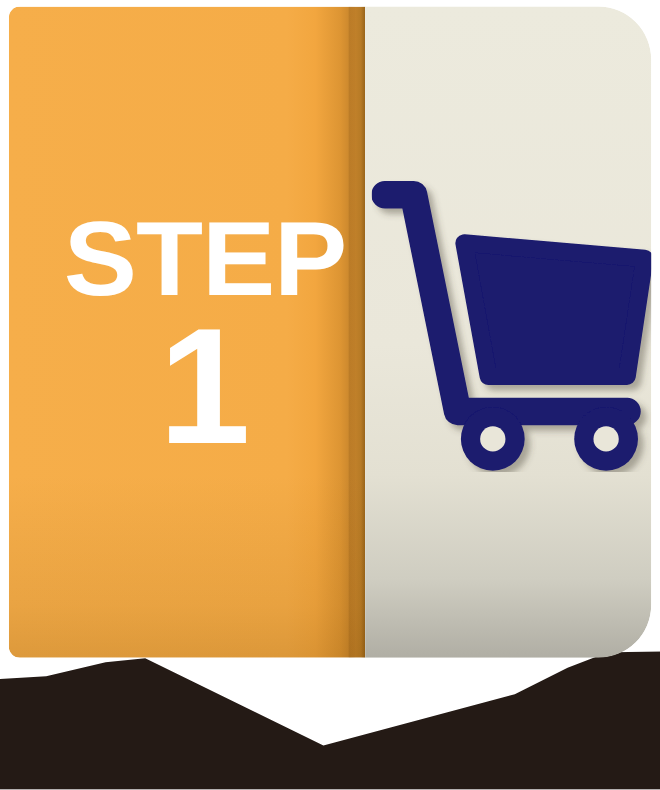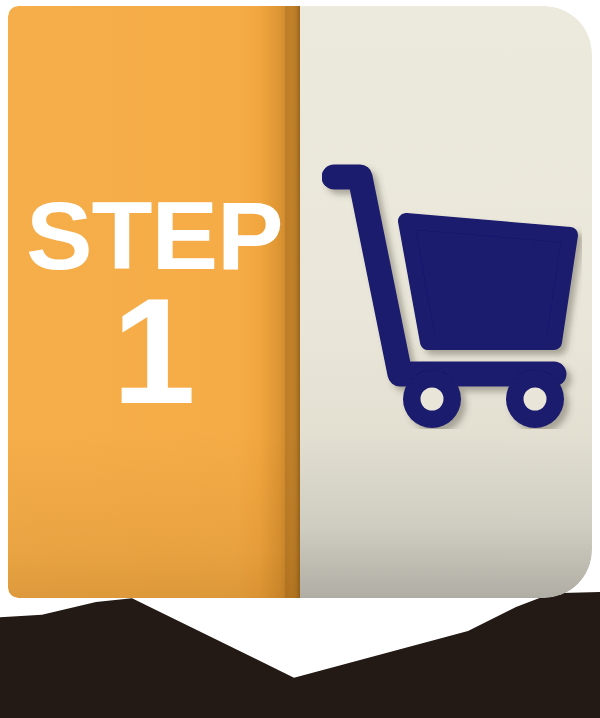--- a/index.html
+++ b/index.html
@@ -70,20 +70,21 @@
         #f5ac47 78%,
         #f2a63f 86%,
         #dd9533 93%,
         #c2812a 97%,
         #b07724 100%);
     display: flex;
     flex-direction: column;
     align-items: center;
     justify-content: center;
     border-radius: 10px 0 0 10px;
+    padding-left: 32px;
   }
 
   
   .fold {
     position: absolute;
     top: 0;
     bottom: 0;
     pointer-events: none;
   }
   .fold.a { right: 0;  width: 4px;  background: linear-gradient(to right, rgba(90,50,0,0.00), rgba(90,50,0,0.28)); }

